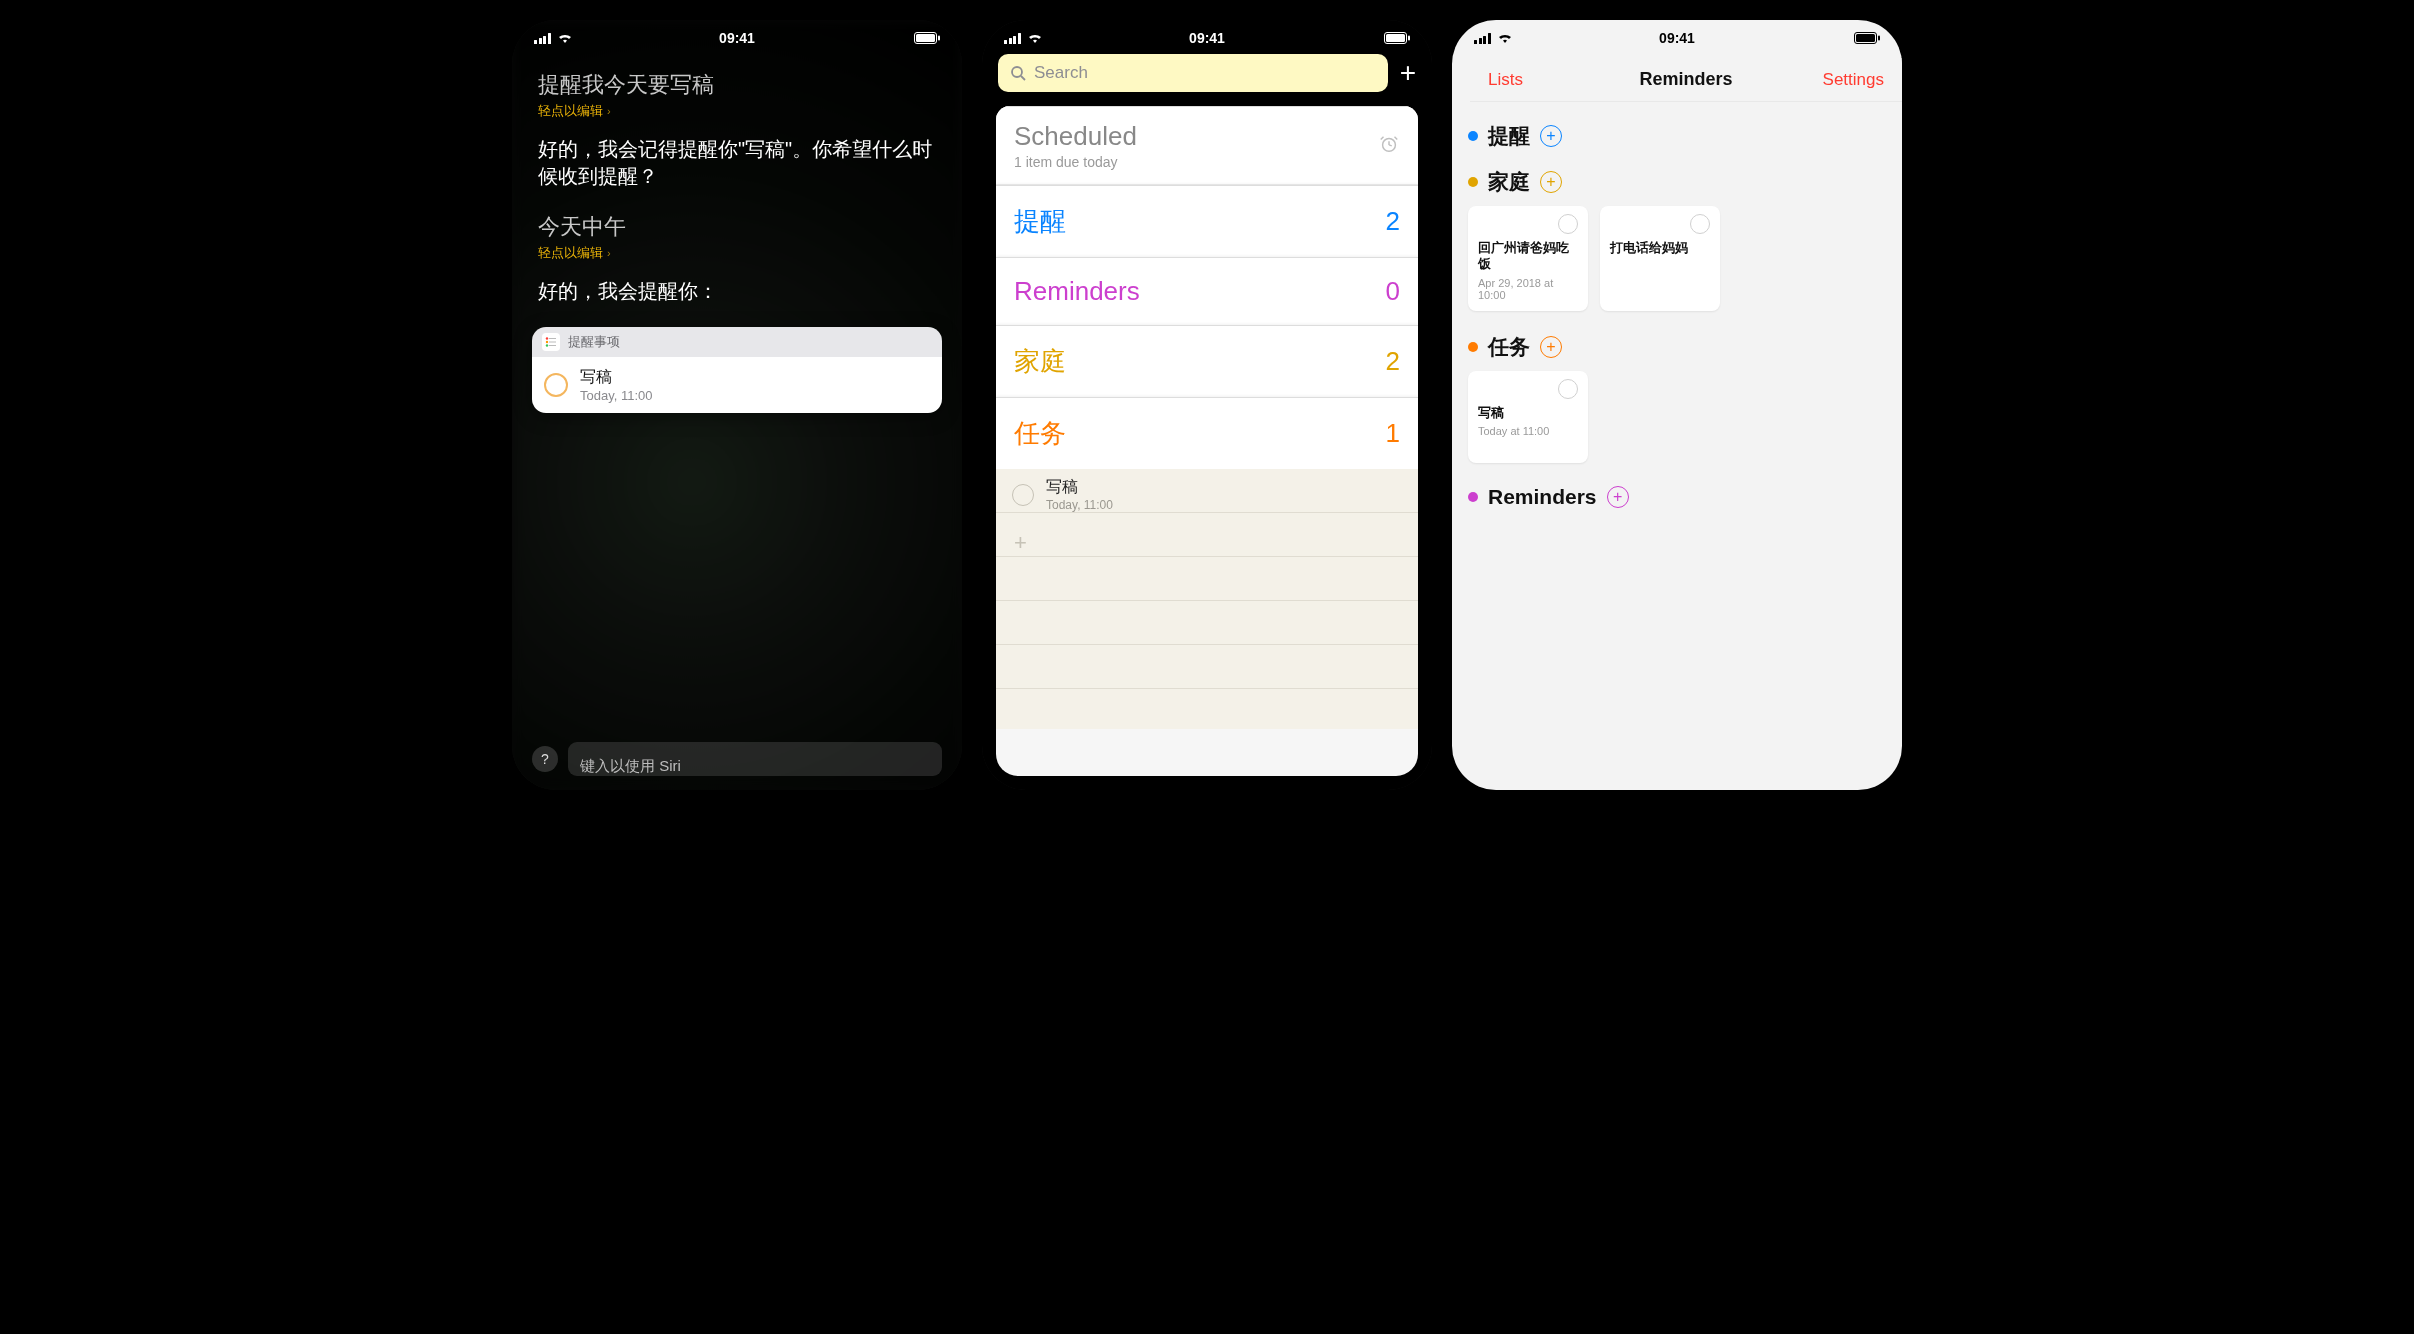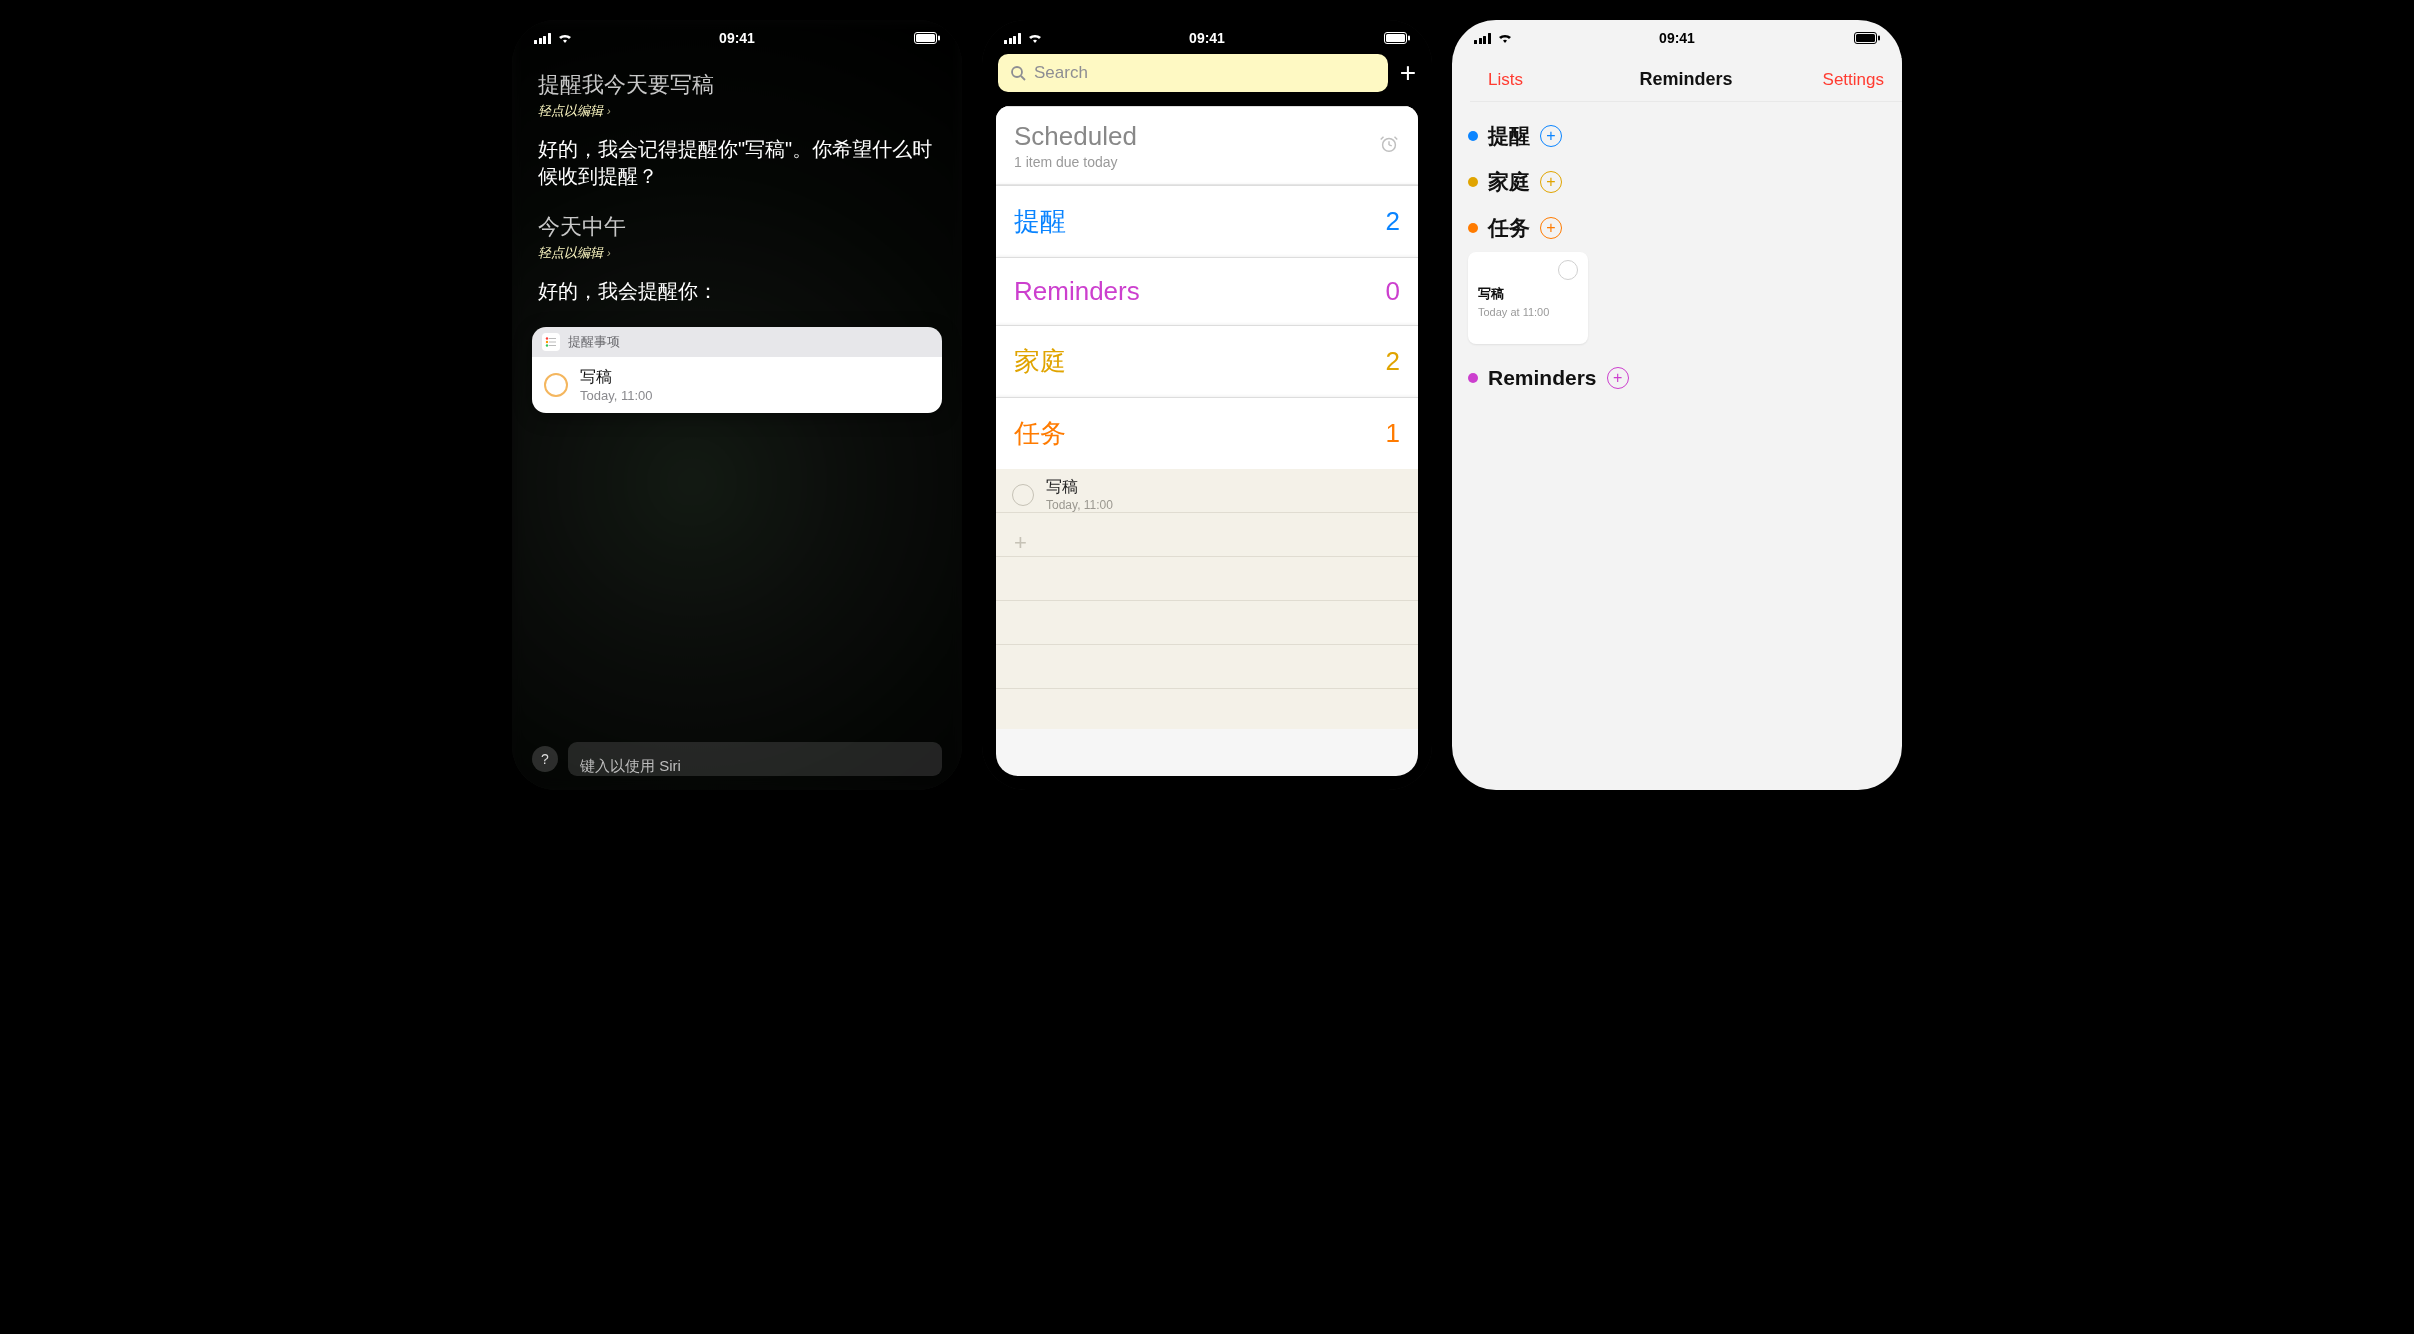--- a/index.html
+++ b/index.html
@@ -17,21 +17,21 @@
   .bars { display:flex; align-items:flex-end; gap:1.5px; height:11px;}
   .bars span { width:3px; background:currentColor; border-radius:.5px;}
   .bars span:nth-child(1){height:4px}.bars span:nth-child(2){height:6px}.bars span:nth-child(3){height:8px}.bars span:nth-child(4){height:11px}
   .wifi-i svg, .bat-i svg { display:block; }
 
   
   .p1-bg { position:absolute; inset:0; background: radial-gradient(circle at 40% 60%, #2a3a2a 0%, #1a1f1a 30%, #0a0e0a 60%, #000 100%); filter:blur(6px); }
   .p1-overlay { position:absolute; inset:0; background:rgba(0,0,0,.55); }
   .p1-content { position:absolute; top:50px; left:20px; right:20px; }
   .siri-req { color:#c8c8c8; font-size:22px; margin:0 6px 2px; }
-  .tap-row { display:flex; align-items:center; gap:4px; color:#fef9c3; font-size:13px; margin:0 6px 16px;font-style:italic;}
+  .tap-row { display:flex; align-items:center; gap:4px; color:#eab308; font-size:13px; margin:0 6px 16px;}
   .tap-row .chev { font-size:11px; opacity:.7;}
   .siri-resp { color:#fff; font-size:20px; font-weight:500; margin:0 6px 22px; line-height:1.35;}
   .card { border-radius:14px; overflow:hidden; margin:6px 0 14px; box-shadow:0 4px 18px rgba(0,0,0,.4); }
   .card-hd { background:#e7e7ea; display:flex; align-items:center; gap:8px; padding:6px 10px; font-size:13px; color:#6a6a6e; }
   .app-ic { width:18px; height:18px; border-radius:4px; background:#fff; display:flex; align-items:center; justify-content:center; font-size:10px;}
   .card-bd { background:#fff; padding:10px 12px; display:flex; align-items:center; gap:12px;}
   .ring { width:24px; height:24px; border-radius:50%; border:2px solid #f4b65e; flex-shrink:0;}
   .card-ttl { font-size:16px; color:#111; }
   .card-sub { font-size:13px; color:#8a8a8e; }
   .cancel-btn { background:rgba(58,58,60,.95); color:#fff; text-align:center; border-radius:14px; padding:14px 0; font-size:19px; }
@@ -299,20 +299,31 @@
           <div class="sec-hd">
             <span class="dot d-blue"></span>
     <span class="sec-name">提醒</span>
     <span class="plus-c pc-blue">+</span>
           </div>
           <div class="sec-hd">
             <span class="dot d-gold"></span>
     <span class="sec-name">家庭</span>
     <span class="plus-c pc-gold">+</span>
           </div>
+          <div class="cards3">
+            <div class="rcard">
+              <div class="rring"></div>
+              <span class="rt">回广州请爸妈吃饭</span>
+              <span class="rd">Apr 29, 2018 at 10:00</span>
+            </div>
+            <div class="rcard">
+              <div class="rring"></div>
+              <span class="rt">打电话给妈妈</span>
+            </div>
+          </div>
           <div class="sec-hd">
             <span class="dot d-orange"></span>
     <span class="sec-name">任务</span>
     <span class="plus-c pc-orange">+</span>
           </div>
           <div class="cards3">
             <div class="rcard">
               <div class="rring"></div>
               <span class="rt">写稿</span>
               <span class="rd">Today at 11:00</span>

